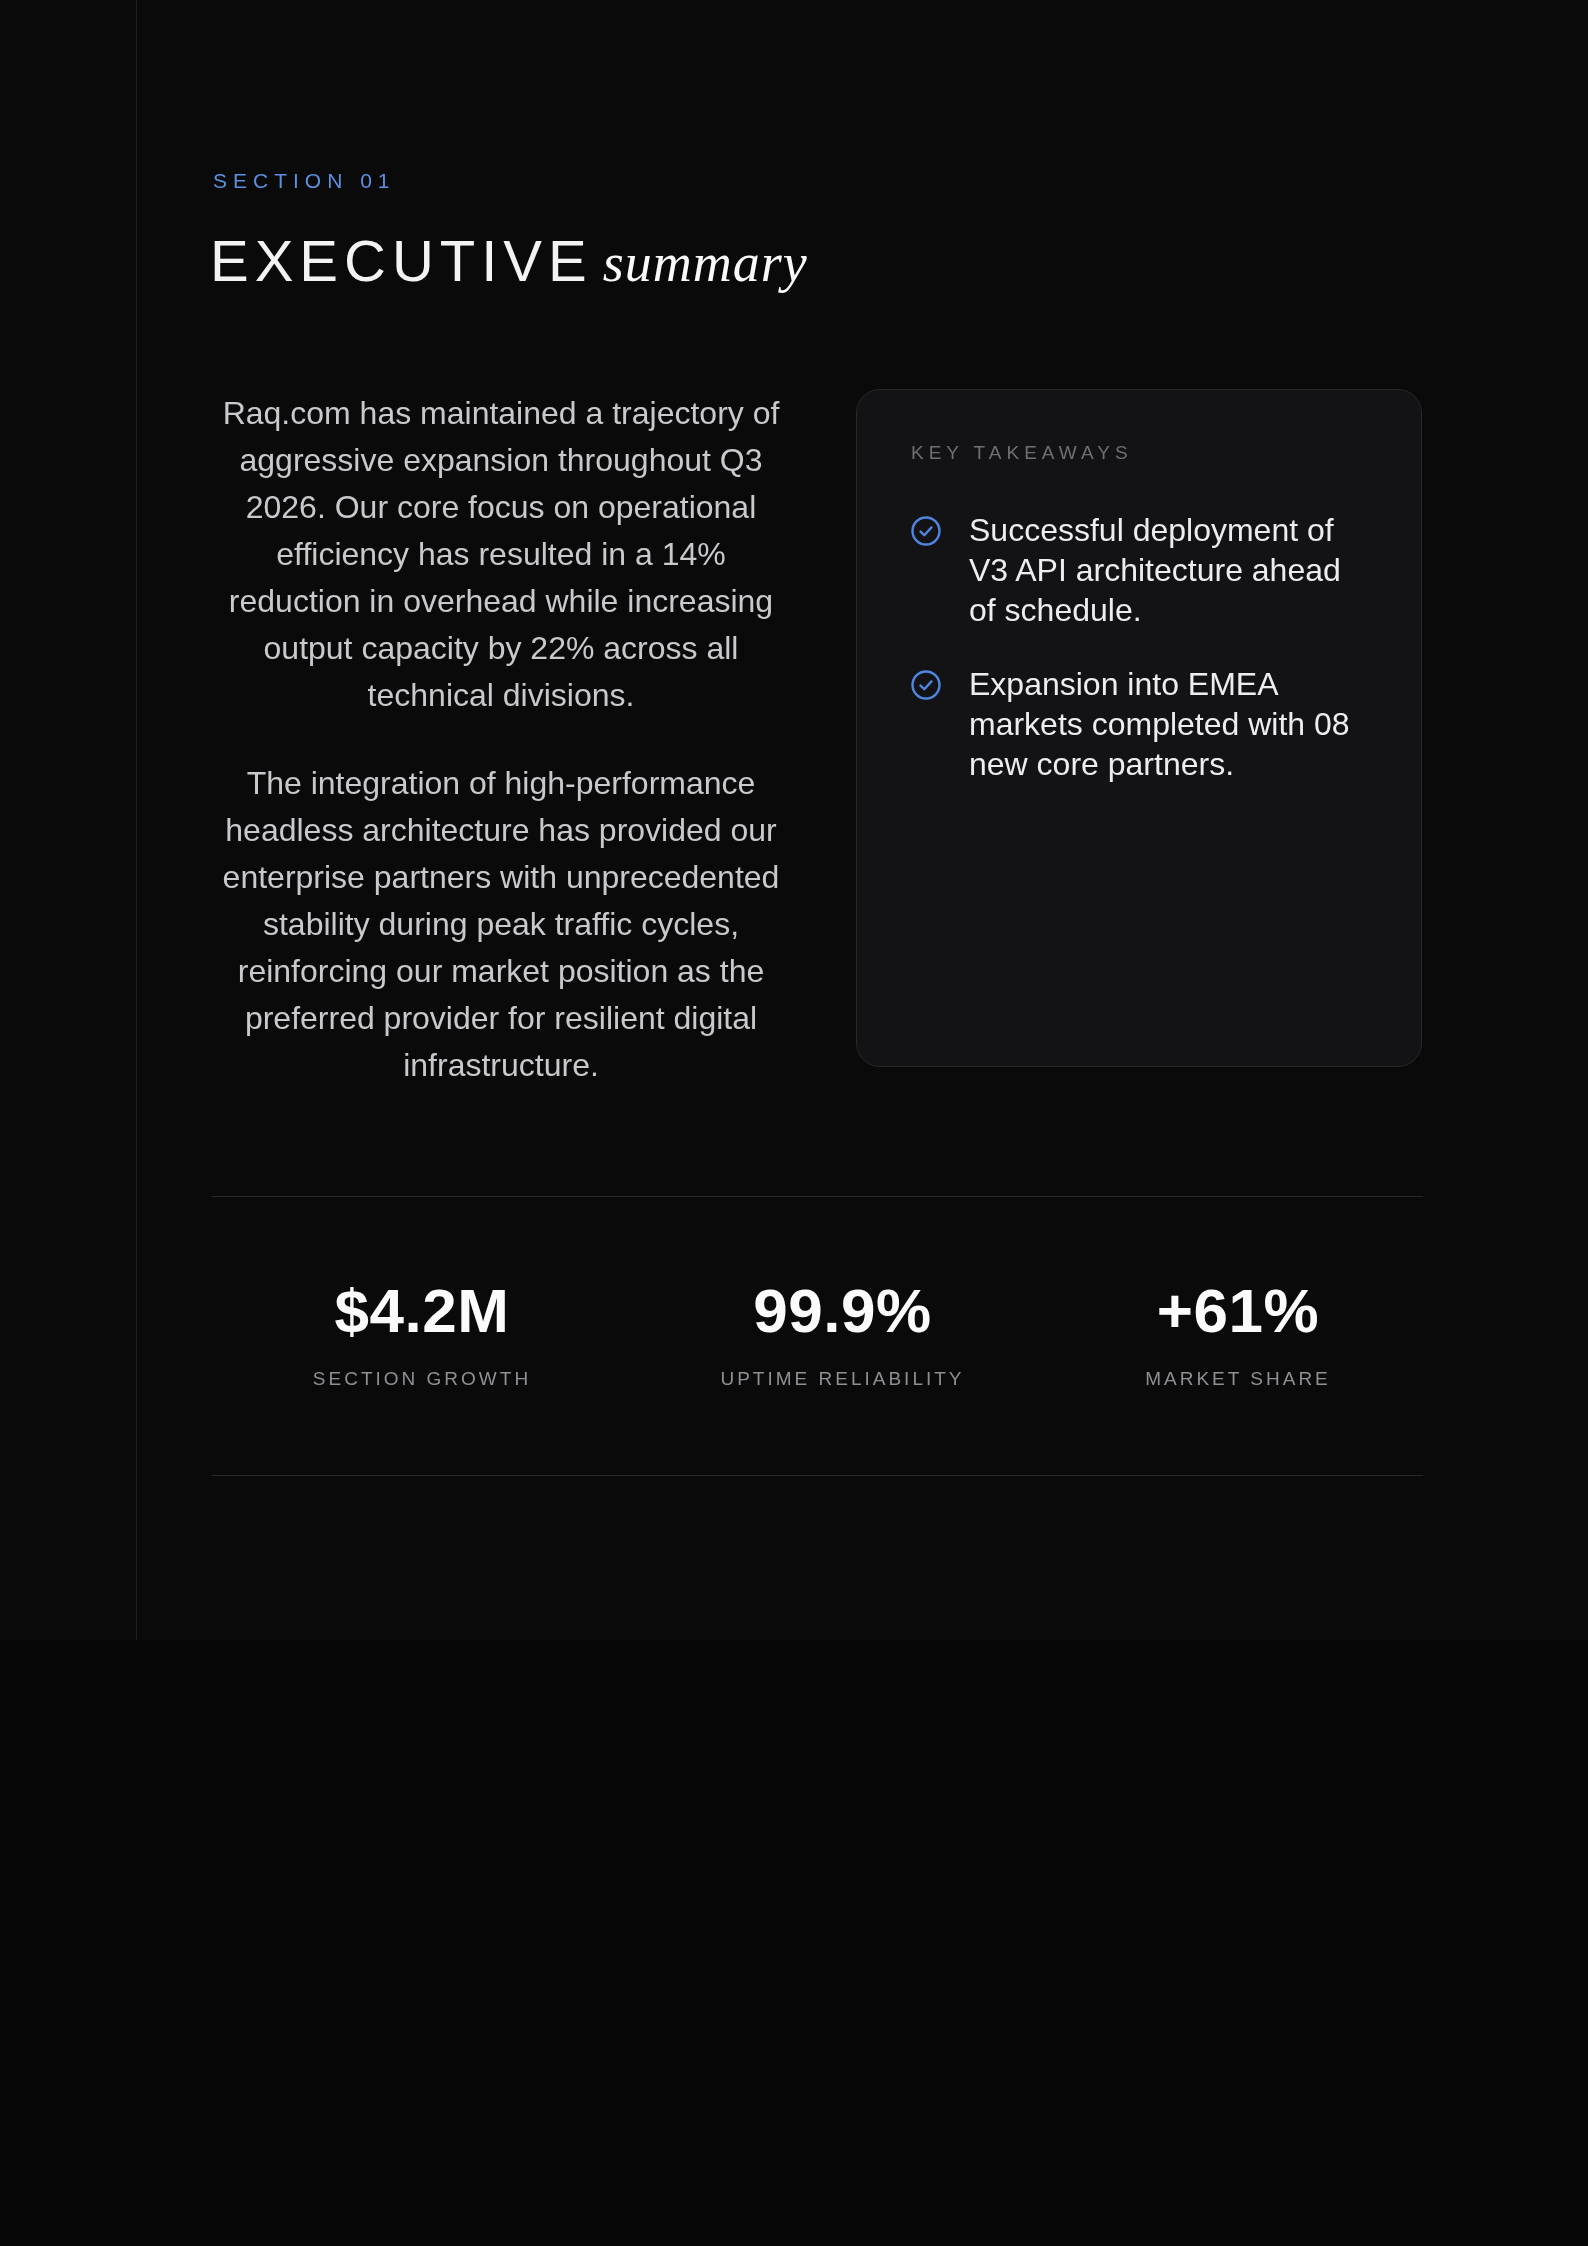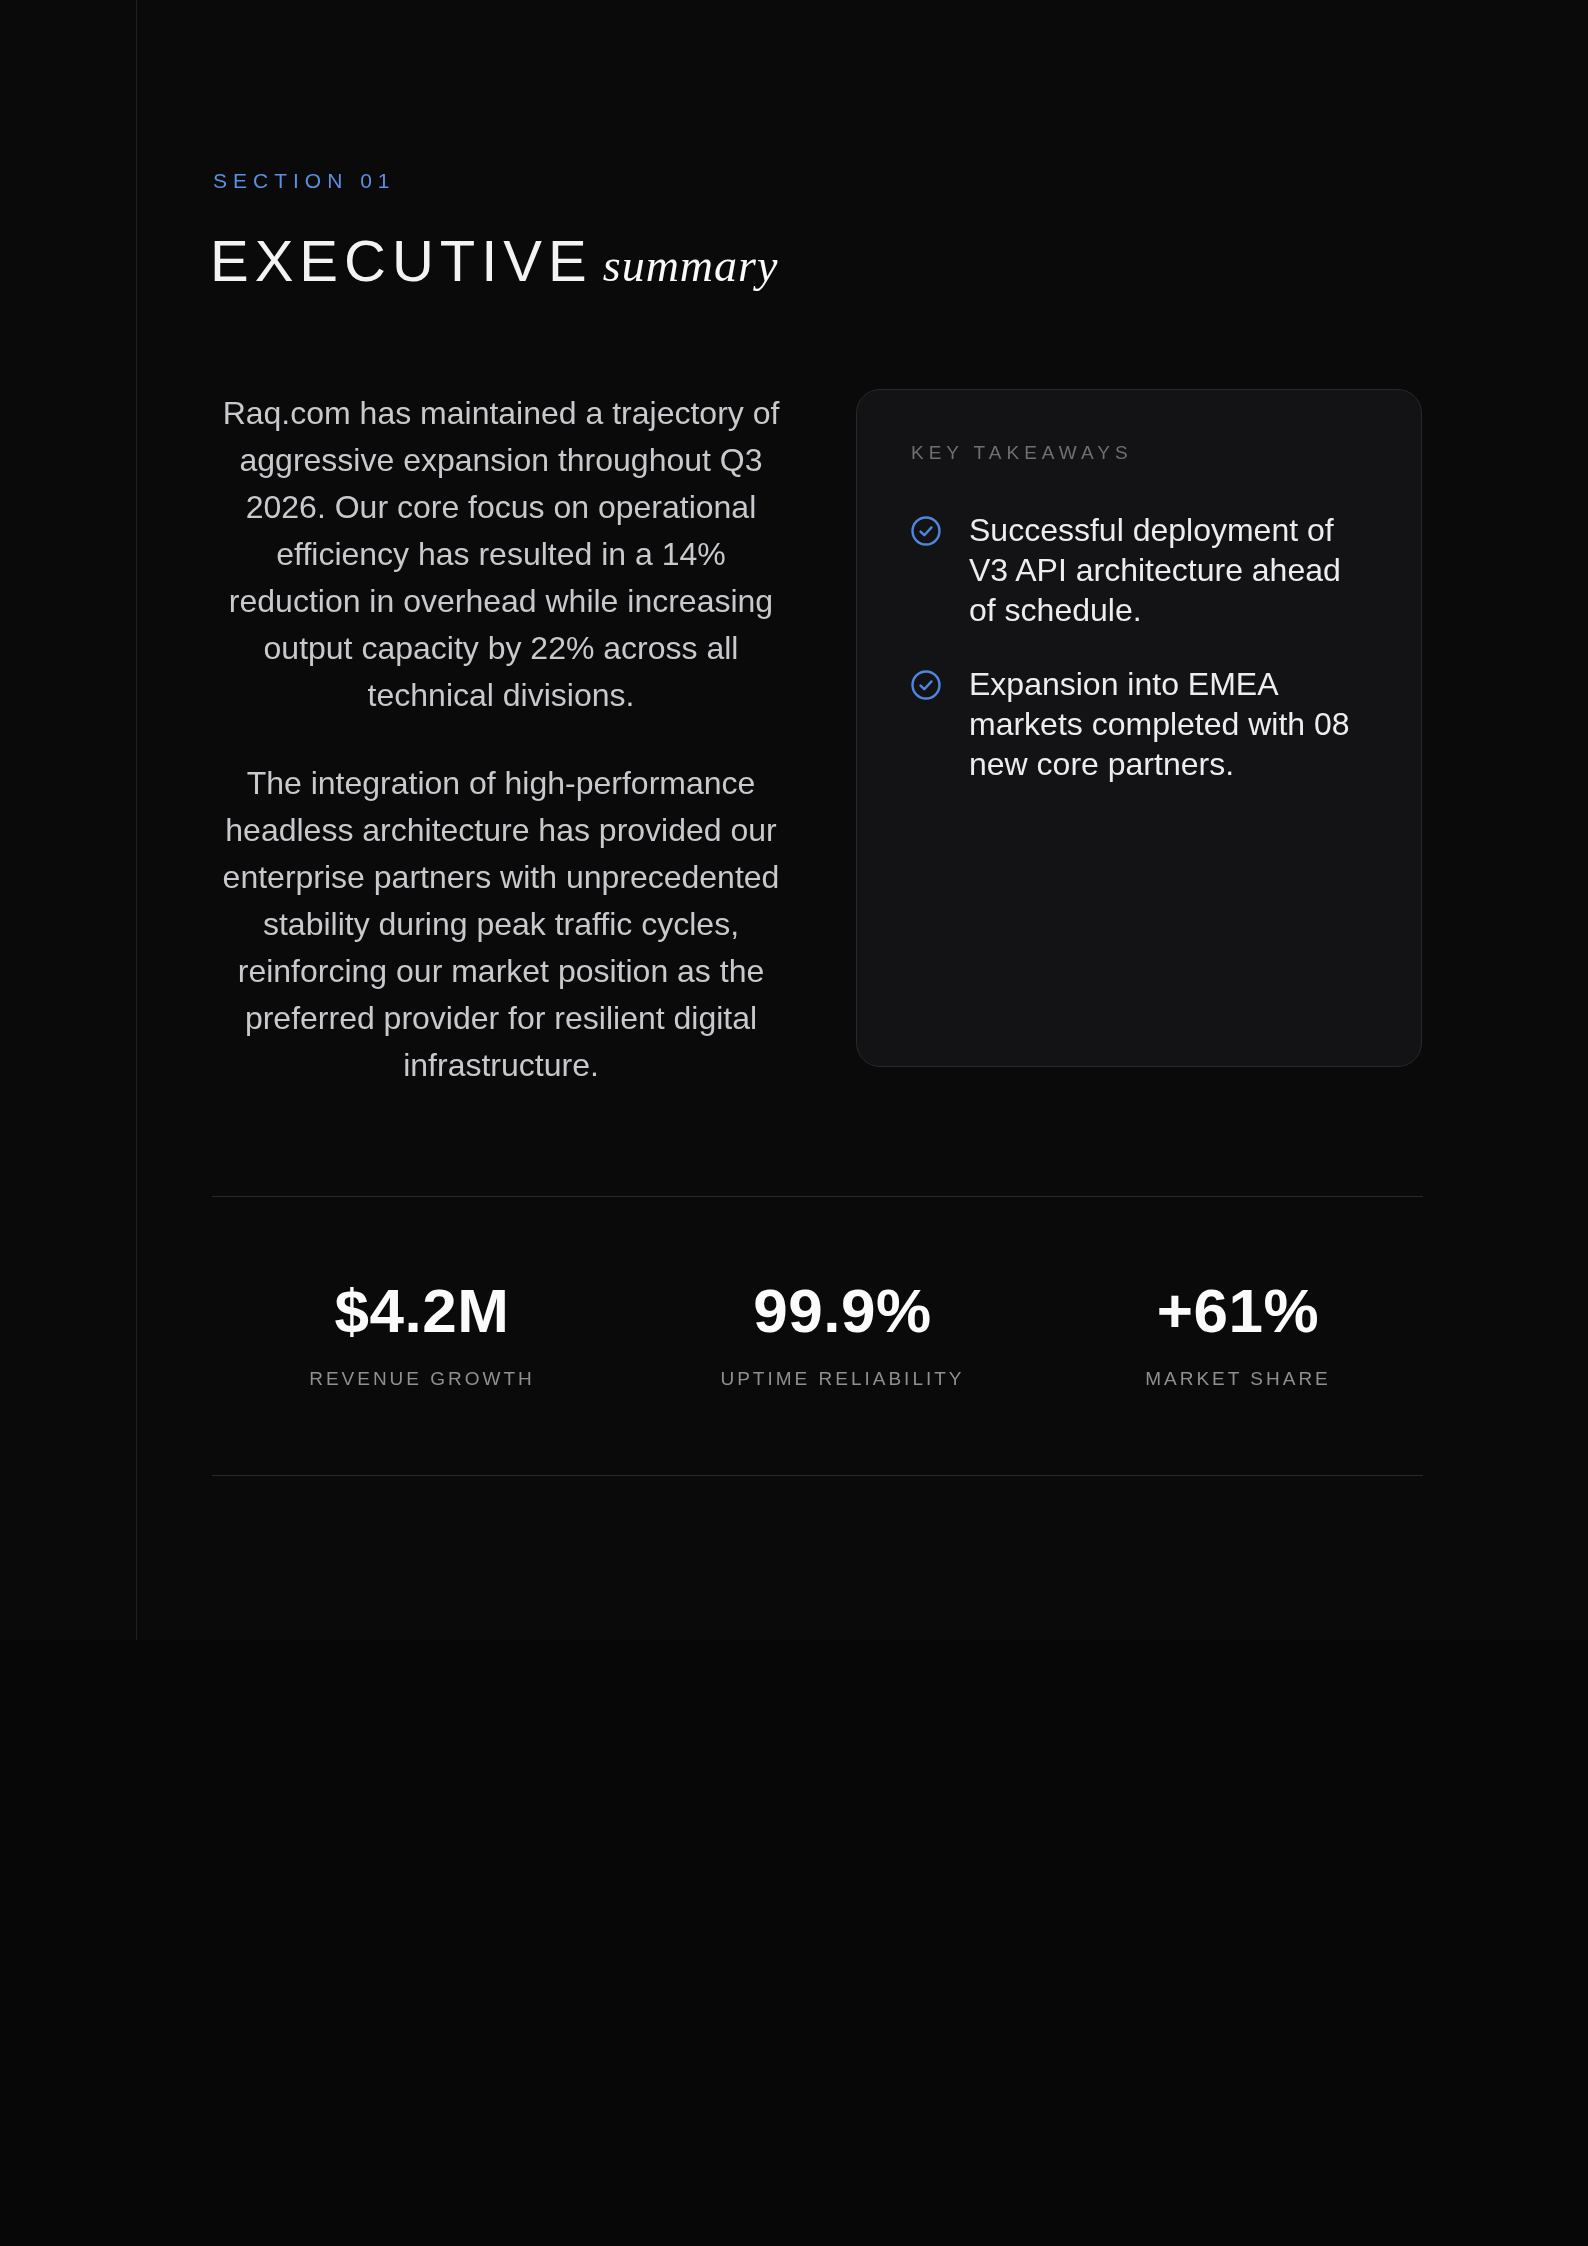--- a/index.html
+++ b/index.html
@@ -41,21 +41,21 @@
     font-family: "Liberation Sans", sans-serif;
     font-size: 58px;
     font-weight: 300;
     letter-spacing: 6px;
     color: #f3f3f4;
   }
   .title-serif {
     font-family: "Liberation Serif", serif;
     font-style: italic;
     font-weight: 400;
-    font-size: 46px;
+    font-size: 54px;
     letter-spacing: 1px;
     color: #fafafa;
     margin-left: 10px;
   }
 
   .intro-col {
     position: absolute;
     left: 212px; top: 390px;
     width: 578px;
     text-align: center;
@@ -174,21 +174,21 @@
         <span class="takeaway-text">Expansion into EMEA markets completed with 08 new core partners.</span>
       </li>
     </ul>
   </aside>
 
   <div class="divider divider-top"></div>
 
   <div class="stats-row">
     <div class="stat-block">
       <div class="stat-value">$4.2M</div>
-      <div class="stat-label">REVENUE GROWTH</div>
+      <div class="stat-label">SECTION GROWTH</div>
     </div>
     <div class="stat-block">
       <div class="stat-value">99.9%</div>
       <div class="stat-label">UPTIME RELIABILITY</div>
     </div>
     <div class="stat-block">
       <div class="stat-value">+61%</div>
       <div class="stat-label">MARKET SHARE</div>
     </div>
   </div>

